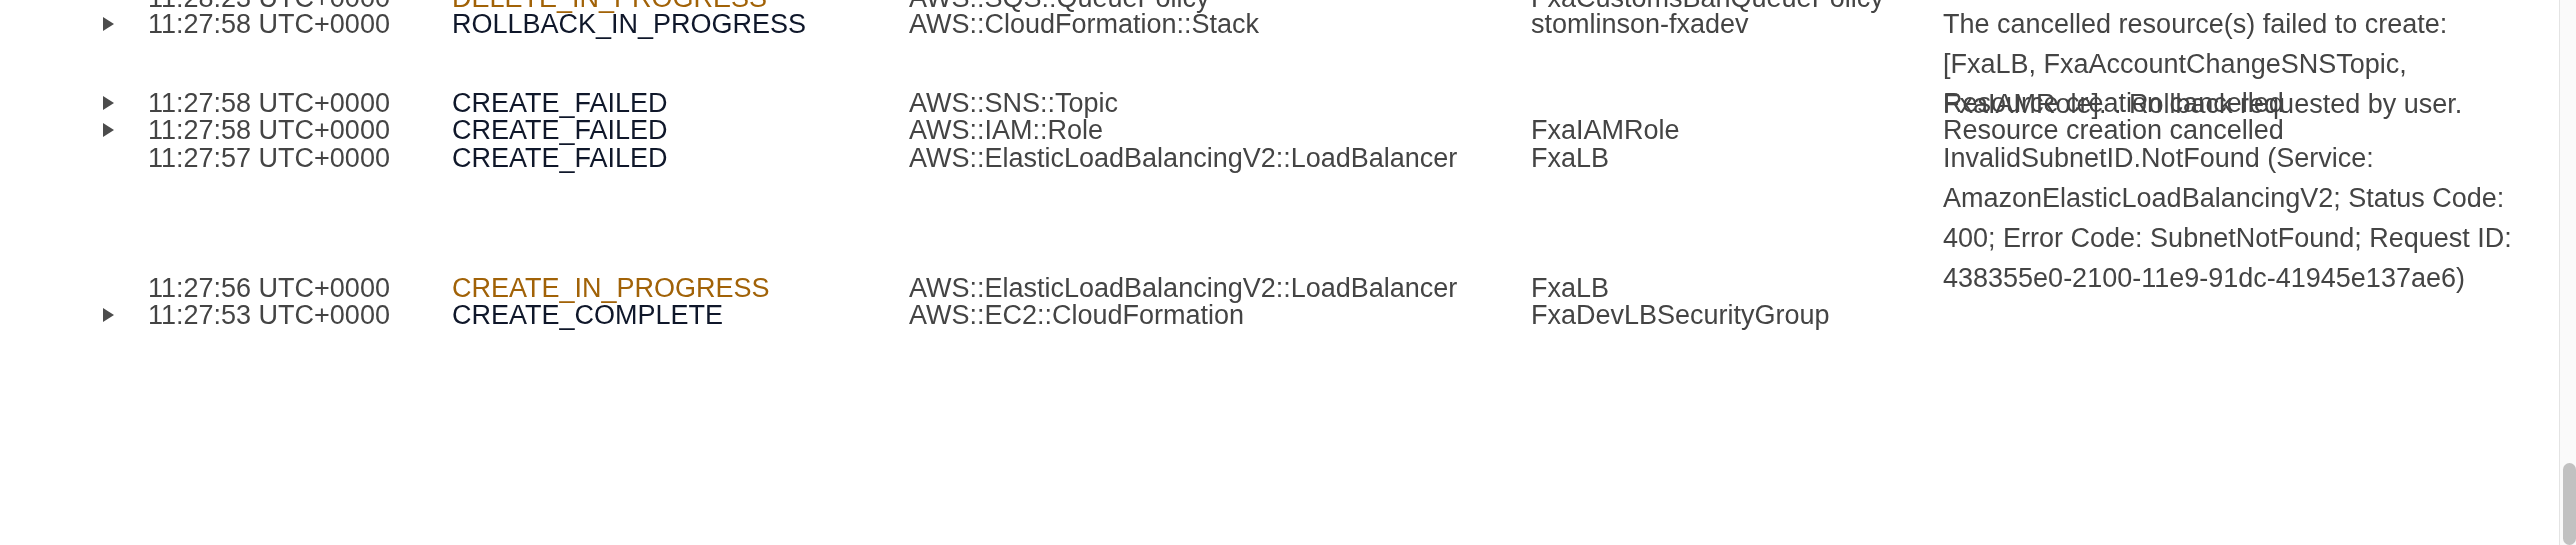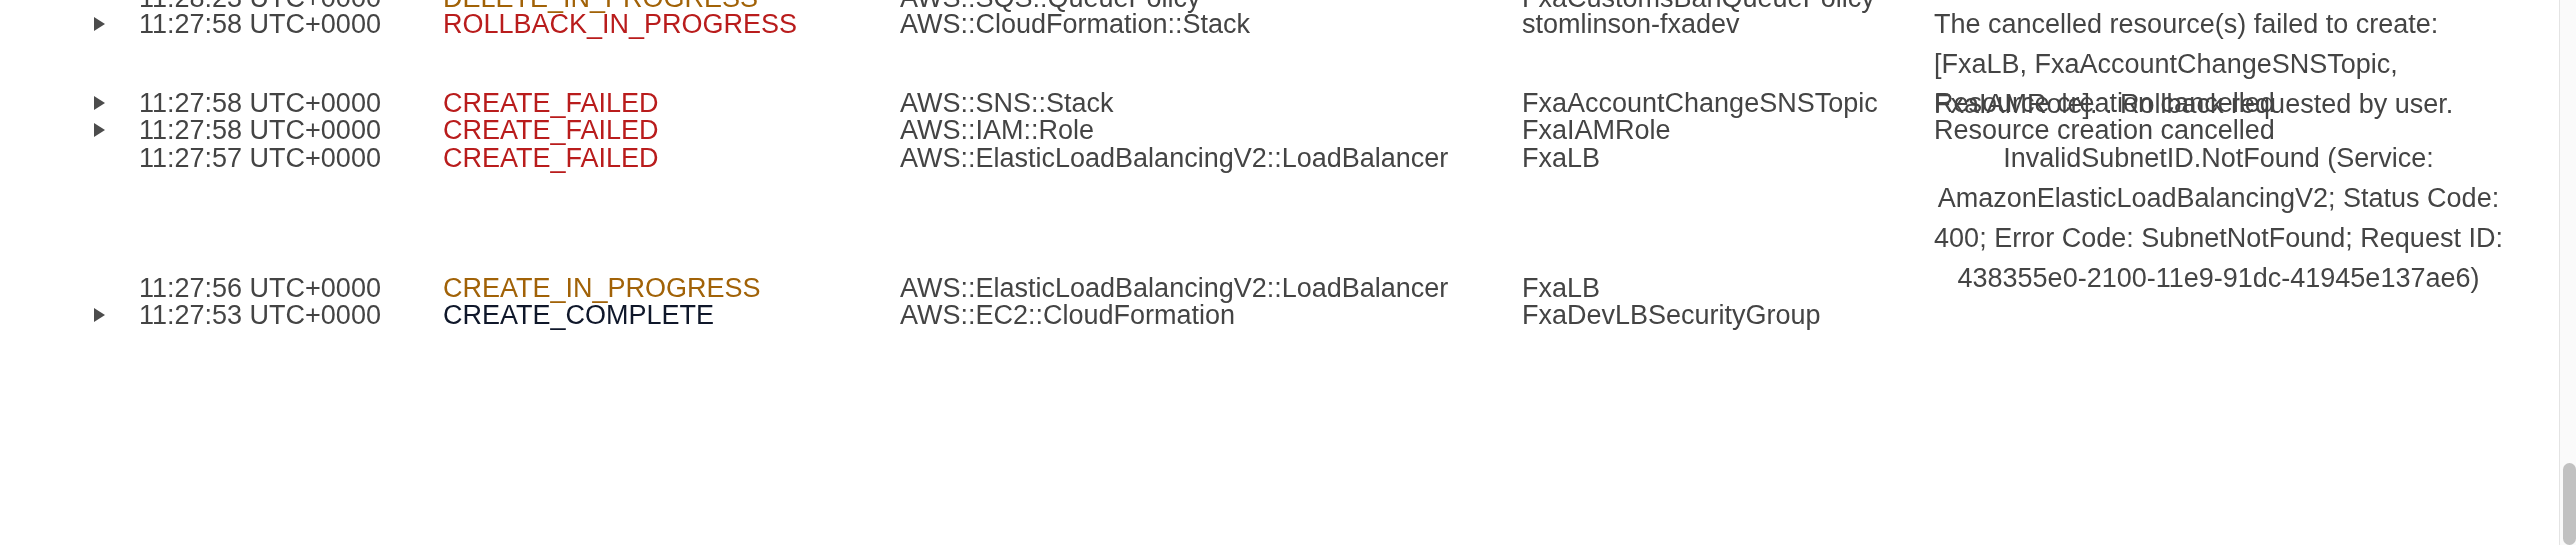--- a/index.html
+++ b/index.html
@@ -25,21 +25,21 @@
 
   .events-table {
     position: absolute;
     left: 0;
     top: 0;
     width: 2559px;
   }
 
   .event-row {
     position: absolute;
-    left: 0;
+    left: 9px;
     width: 2559px;
     box-sizing: border-box;
   }
 
   .cell {
     position: absolute;
     top: 0;
     font-size: 27px;
     line-height: 40px;
     color: #444444;
@@ -68,21 +68,21 @@
   .cell-type        { left: 900px; }
   .cell-logical     { left: 1522px; }
 
   .cell-reason {
     left: 1934px;
     width: 569px;
     white-space: normal;
     word-break: normal;
   }
 
-  .status-failed    { color: #b91c1c; }
+  .status-failed    { color: #0f172a; }
   .status-progress  { color: #a16207; }
   .status-complete  { color: #0f172a; }
 
   
   .col-divider {
     position: absolute;
     top: 0;
     left: 1910px;
     width: 1px;
     height: 545px;
@@ -130,35 +130,34 @@
         <div class="cell cell-logical">stomlinson-fxadev</div>
         <div class="cell cell-type">AWS::CloudFormation::Stack</div>
         <div class="cell cell-reason">The cancelled resource(s) failed to create: [FxaLB, FxaAccountChangeSNSTopic, FxaIAMRole]. . Rollback requested by user.</div>
       </div>
       <div class="event-row" style="top: 83px; height: 28px;">
         <div class="cell cell-toggle">
           <span class="caret"></span>
         </div>
         <div class="cell cell-time">11:27:58 UTC+0000</div>
         <div class="cell cell-status status-failed">CREATE_FAILED</div>
-        <div class="cell cell-type">AWS::SNS::Stack</div>
-        <div class="cell cell-logical">FxaAccountChangeSNSTopic</div>
+        <div class="cell cell-type">AWS::SNS::Topic</div>
         <div class="cell cell-reason">Resource creation cancelled</div>
       </div>
       <div class="event-row" style="top: 110px; height: 28px;">
         <div class="cell cell-toggle">
           <span class="caret"></span>
         </div>
         <div class="cell cell-time">11:27:58 UTC+0000</div>
         <div class="cell cell-status status-failed">CREATE_FAILED</div>
         <div class="cell cell-type">AWS::IAM::Role</div>
         <div class="cell cell-logical">FxaIAMRole</div>
         <div class="cell cell-reason">Resource creation cancelled</div>
       </div>
-      <div class="event-row" style="top: 138px; height: 139px; text-align: center;">
+      <div class="event-row" style="top: 138px; height: 139px;">
         <div class="cell cell-toggle empty"></div>
         <div class="cell cell-time">11:27:57 UTC+0000</div>
         <div class="cell cell-status status-failed">CREATE_FAILED</div>
         <div class="cell cell-type">AWS::ElasticLoadBalancingV2::LoadBalancer</div>
         <div class="cell cell-logical">FxaLB</div>
         <div class="cell cell-reason">InvalidSubnetID.NotFound (Service: AmazonElasticLoadBalancingV2; Status Code: 400; Error Code: SubnetNotFound; Request ID: 438355e0-2100-11e9-91dc-41945e137ae6)</div>
       </div>
       <div class="event-row" style="top: 268px; height: 28px;">
         <div class="cell cell-toggle empty"></div>
         <div class="cell cell-time">11:27:56 UTC+0000</div>

